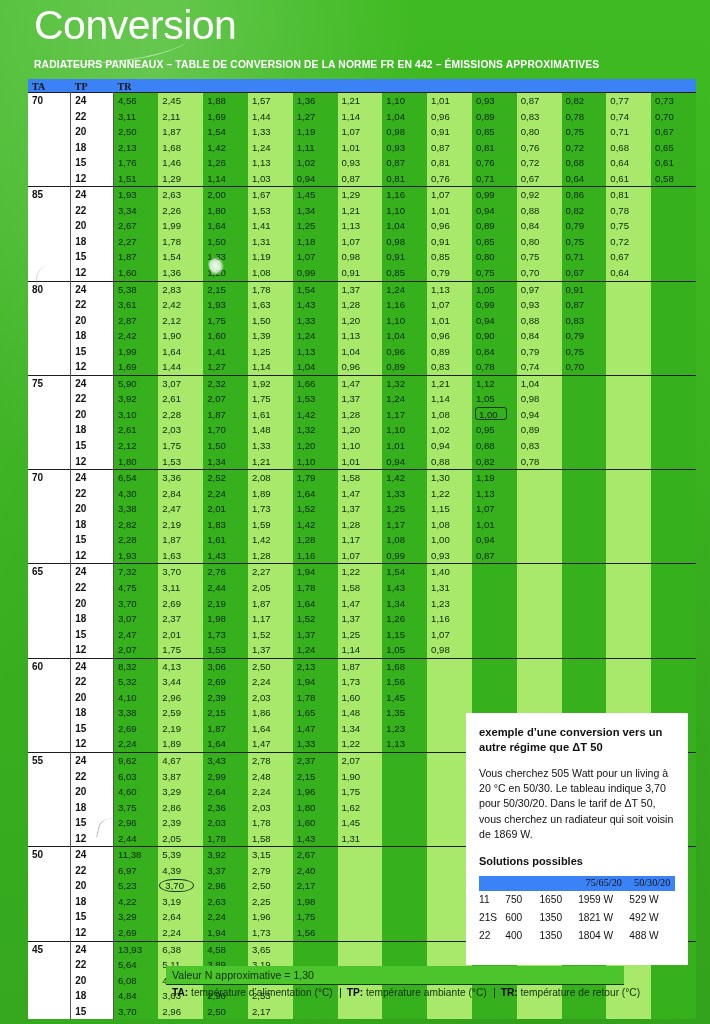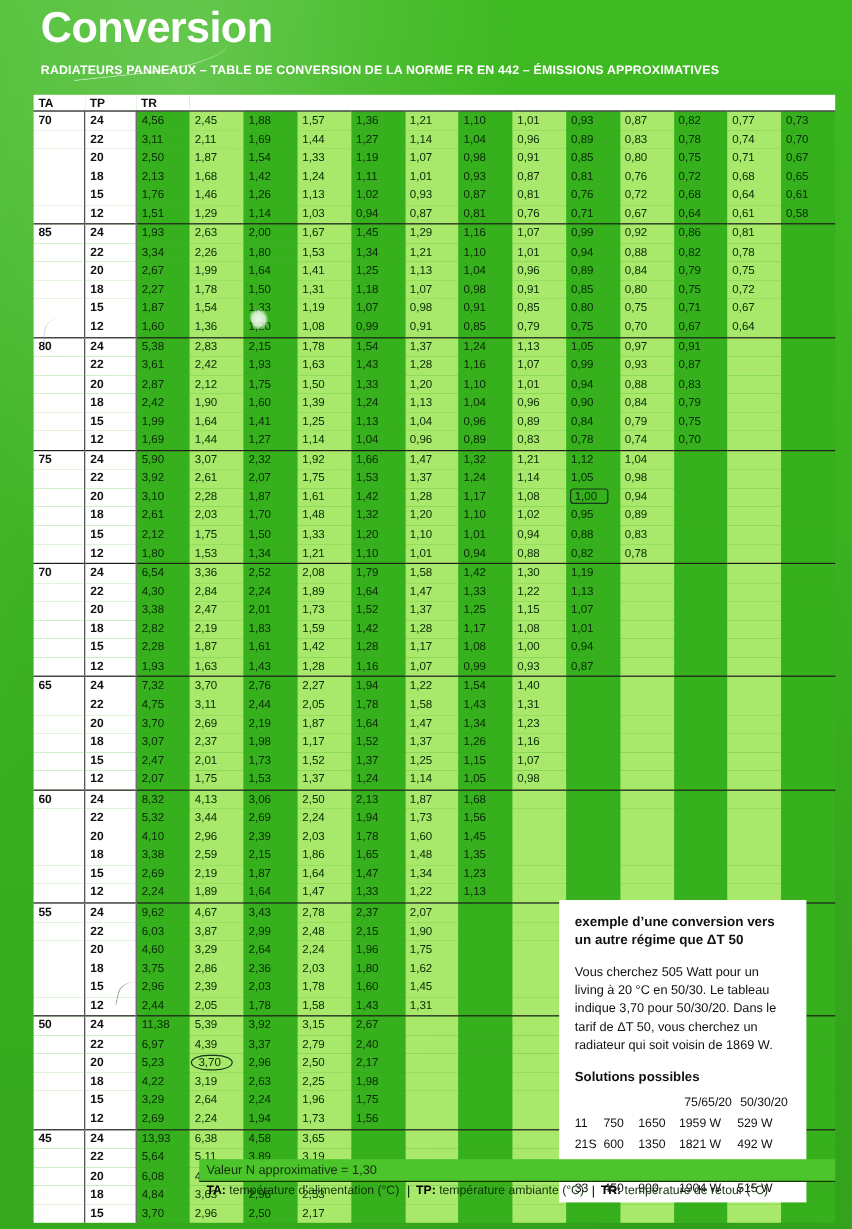--- a/index.html
+++ b/index.html
@@ -33,22 +33,22 @@
   }
 
   
   #header {
     position: absolute;
     left: 34px;
     top: 4px;
     width: 660px;
   }
   #doc-title {
-    font-size: 36px;
-    font-weight: bold;
+    font-size: 41px;
+    font-weight: normal;
     color: #ffffff;
     letter-spacing: -0.5px;
     line-height: 1.05;
     margin: 0;
   }
   #doc-subtitle {
     margin-top: 12px;
     font-size: 10.3px;
     font-weight: bold;
     color: #ffffff;
@@ -73,28 +73,29 @@
     color: #0d2b07;
   }
 
   
   col.c-ta { width: 42px; }
   col.c-tp { width: 42px; }
   col.c-v  { width: 44px; }
 
   
   thead th {
-    background: #ffffff;
+    background: #3b82f6;
     font-weight: bold;
     font-size: 10px;
     color: #111;
     padding: 0;
     height: 12px;
     text-align: left;
     vertical-align: bottom;
+    font-family: Liberation Serif, serif;
   }
   th.hd-ta, th.hd-tp, th.hd-tr {
     padding-left: 4px;
   }
   th.hd-num {
     text-align: left;
     padding-left: 4px;
   }
   tr.hdr-top th { height: 13px; }
   tr.hdr-bot th { height: 13px; border-bottom: 1.4px solid #1d1d1d; }
@@ -146,21 +147,21 @@
     width: 33px;
     left: -3px;
   }
 
   
   
   #valeur-n {
     position: absolute;
     left: 166px;
     top: 966px;
-    width: 530px;
+    width: 458px;
     height: 19px;
     background: #4cc42b;
     color: #12300a;
     font-size: 10.6px;
     line-height: 19px;
     padding-left: 6px;
     box-sizing: border-box;
     border-bottom: 1.2px solid #14350c;
   }
 
@@ -181,22 +182,22 @@
     border-right: 1.3px solid #14350c;
     line-height: 1;
   }
   #legend .seg:last-child { border-right: none; }
   #legend .seg b { font-weight: bold; color: #000; }
 
   
   #example-box {
     position: absolute;
     left: 466px;
-    top: 750px;
-    width: 206px;
+    top: 713px;
+    width: 222px;
     height: 252px;
     background: #ffffff;
     box-sizing: border-box;
     padding: 12px 13px 10px 13px;
     color: #111;
   }
   #ex-title {
     font-size: 11.2px;
     font-weight: bold;
     line-height: 1.32;
@@ -1349,27 +1350,20 @@
           <td class="w1">1821 W</td>
           <td class="w2">492 W</td>
         </tr>
         <tr>
           <td class="model">22</td>
           <td class="n1">400</td>
           <td class="n2">1350</td>
           <td class="w1">1804 W</td>
           <td class="w2">488 W</td>
         </tr>
-        <tr>
-          <td class="model">33</td>
-          <td class="n1">450</td>
-          <td class="n2">900</td>
-          <td class="w1">1904 W</td>
-          <td class="w2">515 W</td>
-        </tr>
       </tbody>
   </table>
 </div>
 
 <div id="valeur-n">Valeur N approximative = 1,30</div>
 
 <div id="legend">
     <div class="seg"><b>TA:</b> température d’alimentation (°C)</div>
     <div class="seg"><b>TP:</b> température ambiante (°C)</div>
     <div class="seg"><b>TR:</b> température de retour (°C)</div>

